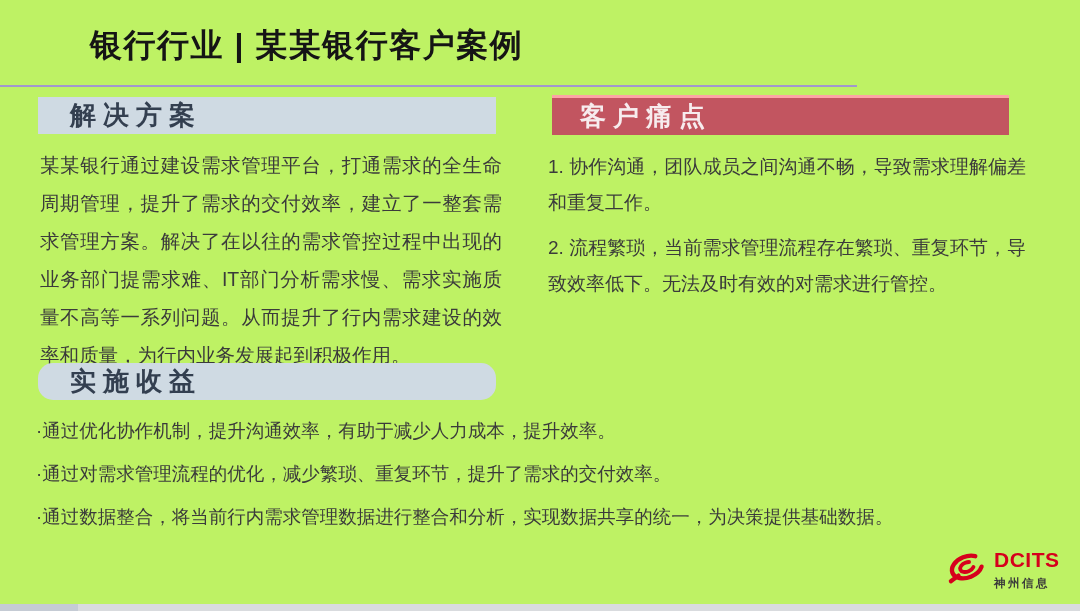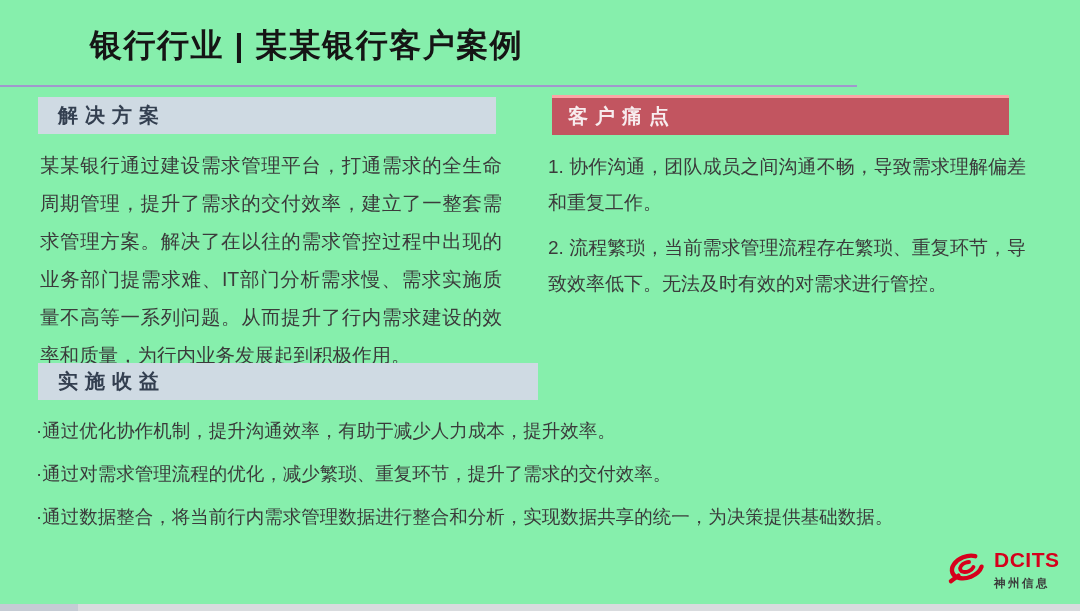--- a/index.html
+++ b/index.html
@@ -1,48 +1,48 @@
 <!DOCTYPE html>
 <html><head>
 <meta charset="utf-8">
 <title>Slide</title>
 <style>
   html,body{margin:0;padding:0;background:#fff;}
   .slide{
     position:relative;
     width:1080px;height:611px;
-    background:#86efac;
+    background:#bef264;
     font-family:"Liberation Sans","DejaVu Sans",sans-serif;
     overflow:hidden;
     color:#3b3b3b;
   }
   .slide-title{
     position:absolute;left:90px;top:24px;
     font-size:32px;font-weight:700;color:#151515;
     letter-spacing:1.5px;white-space:nowrap;
   }
   .title-underline{
     position:absolute;left:0;top:85px;width:857px;height:2px;
     background:#a198cd;
   }
   .section-header{
     position:absolute;height:37px;box-sizing:border-box;
     display:flex;align-items:center;padding-left:20px;
   }
   .section-header .hdr-text{
     font-family:Liberation Mono, monospace;
-    font-weight:700;font-size:20px;letter-spacing:7px;
+    font-weight:700;font-size:26px;letter-spacing:7px;margin-left:12px;
   }
   .hdr-blue{background:#cfdae3;}
   .hdr-blue .hdr-text{color:#333f50;}
   .hdr-red{background:#c25560;border-top:3px solid #fca5a5;height:40px;padding-left:16px;}
   .hdr-red .hdr-text{color:#f7ecee;}
   .solution-header{left:38px;top:97px;width:458px;}
   .pain-header{left:552px;top:95px;width:457px;}
-  .benefits-header{left:38px;top:363px;width:500px;}
+  .benefits-header{left:38px;top:363px;width:458px;border-radius:15px;}
   .solution-body{
     position:absolute;left:40px;top:146px;width:462px;
     font-size:19.5px;line-height:38px;color:#3b3b3b;
     text-align:justify;
   }
   .pain-list{
     position:absolute;left:548px;top:149px;width:478px;
   }
   .pain-item{
     font-size:19px;line-height:36px;color:#3b3b3b;

